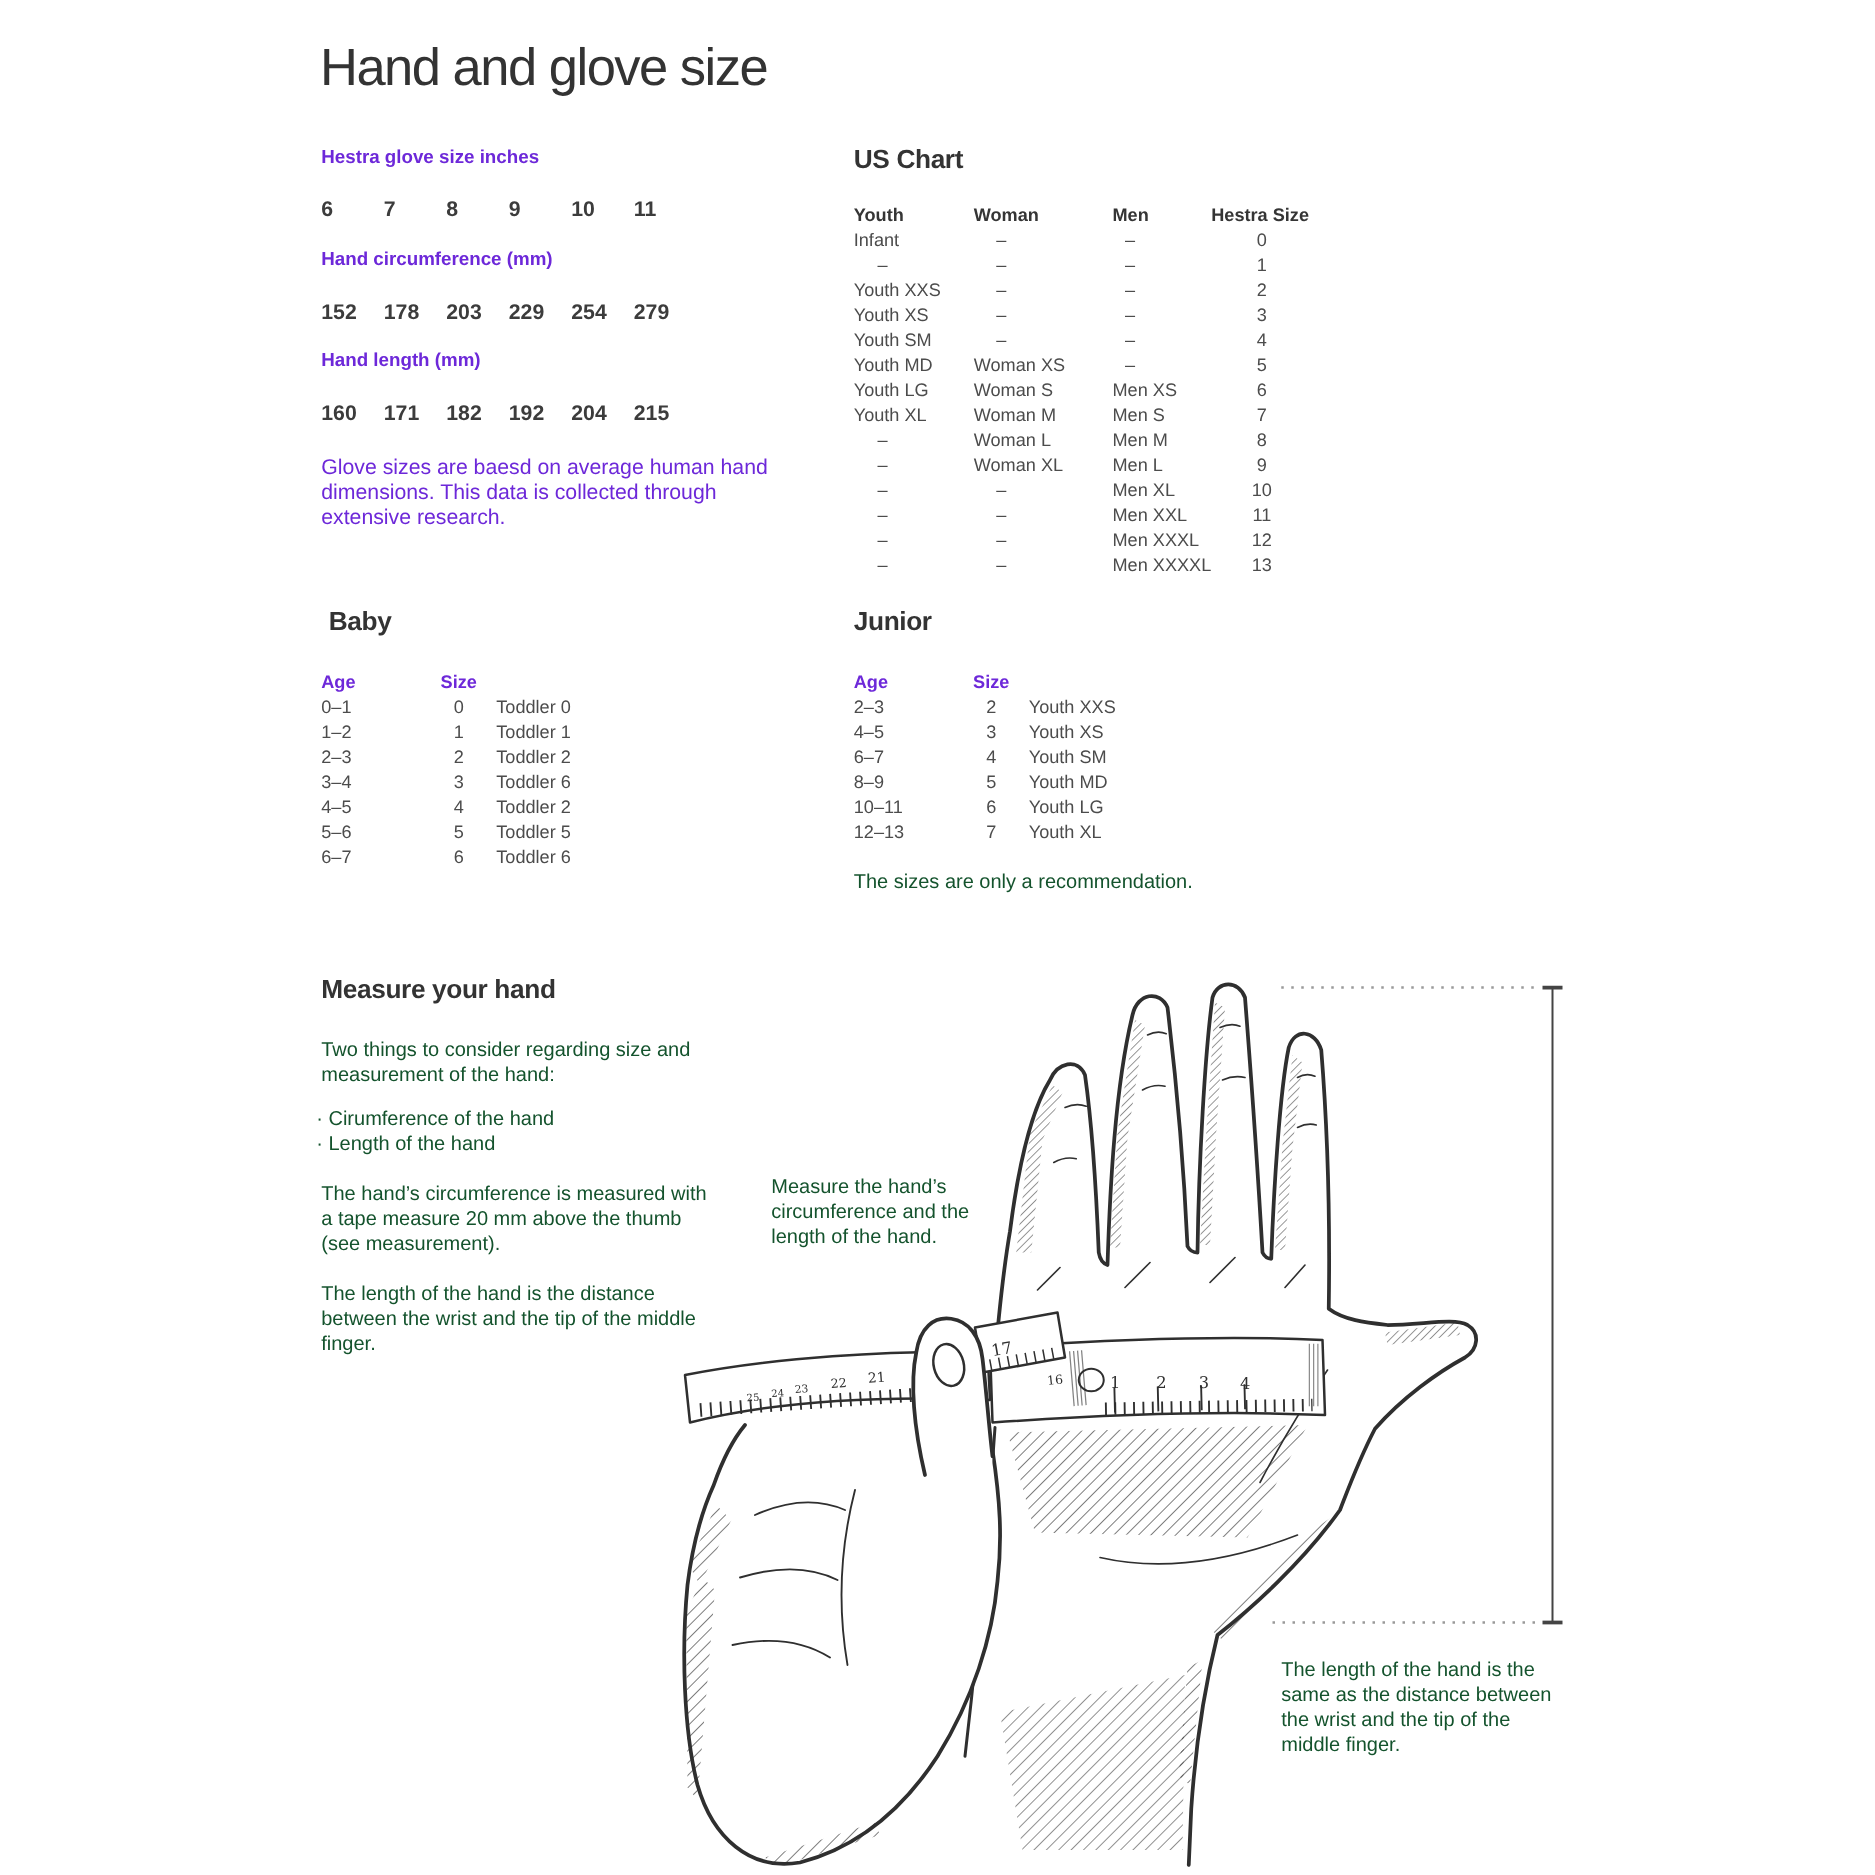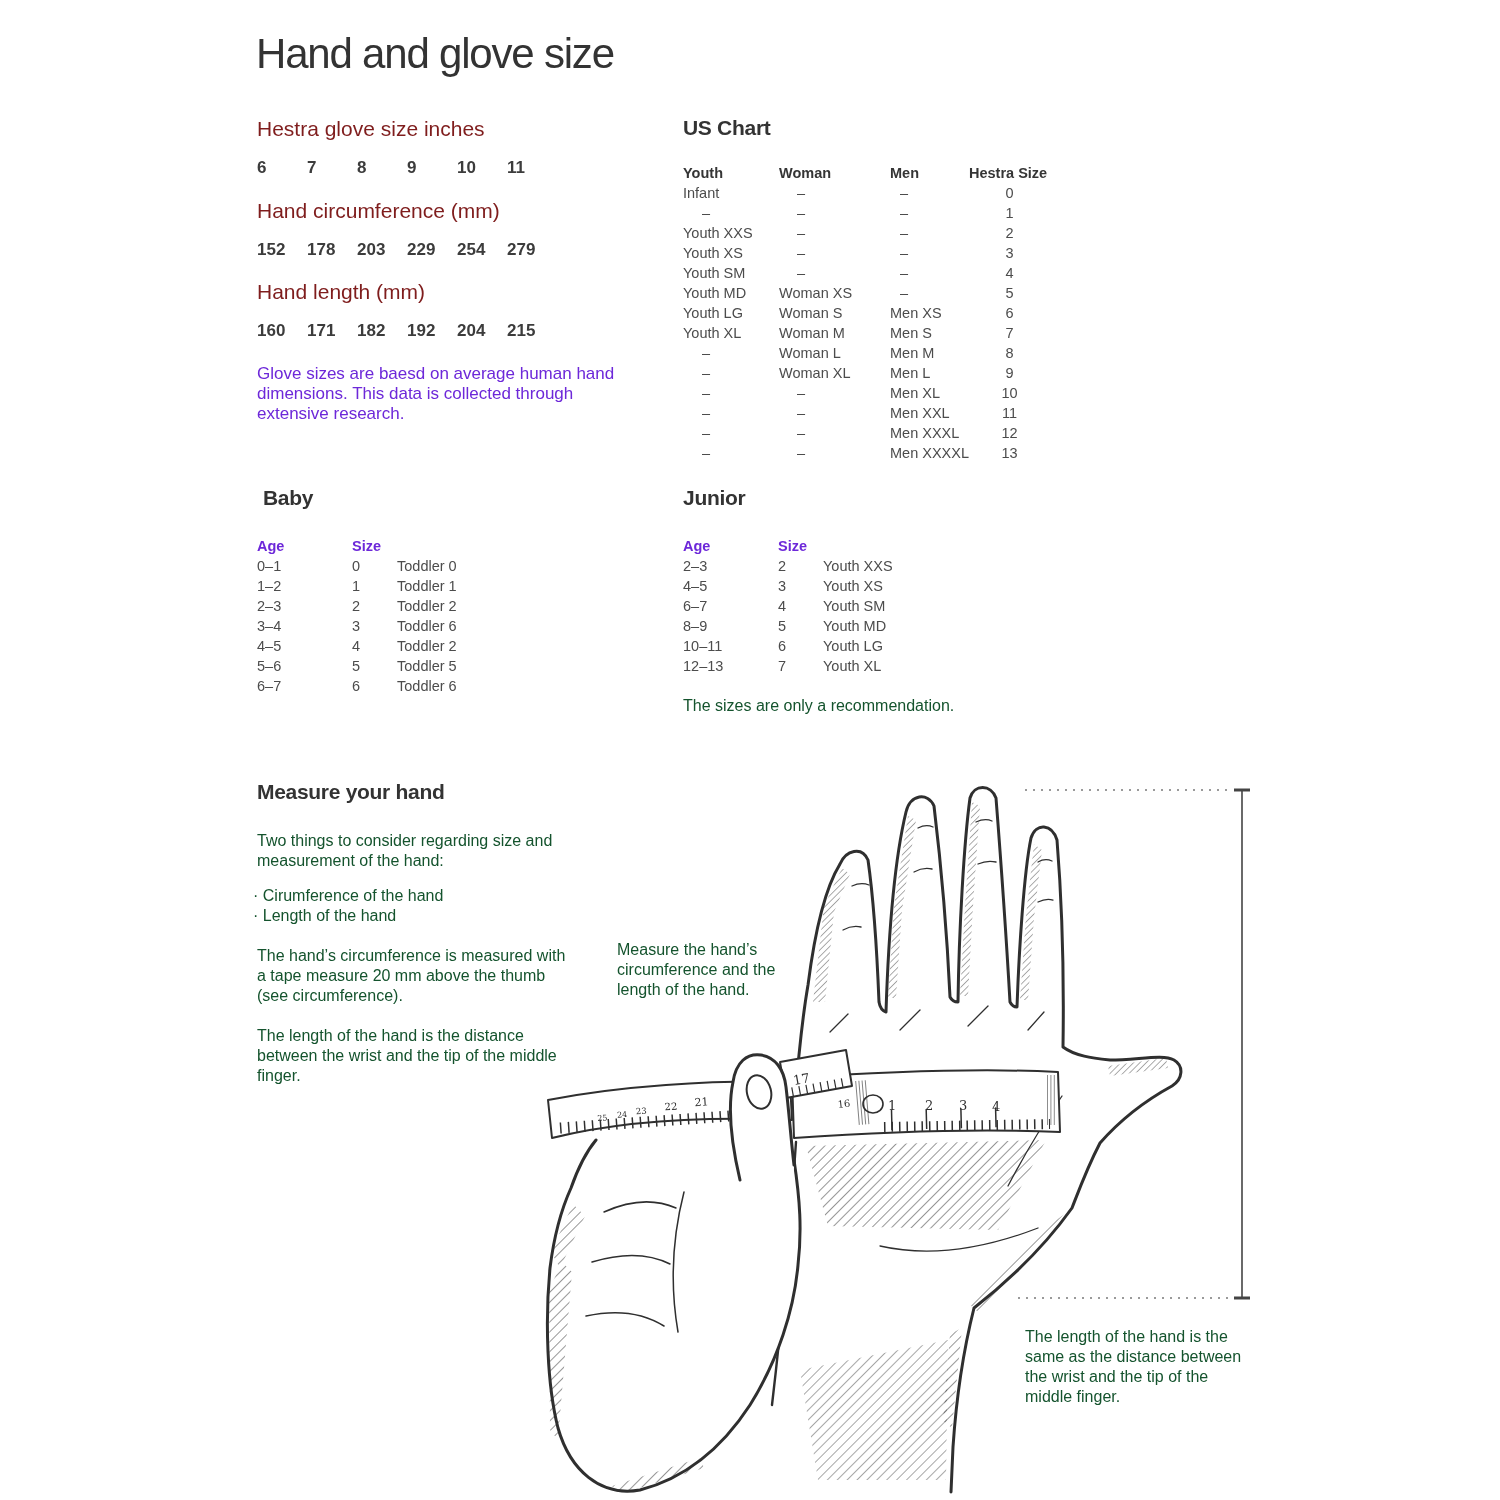--- a/index.html
+++ b/index.html
@@ -2,36 +2,36 @@
 <html><head>
 <meta charset="utf-8">
 <style>
   *{margin:0;padding:0;box-sizing:border-box}
   html,body{background:#fff}
   body{position:relative;width:1500px;height:1500px;overflow:hidden;
        font-family:"Liberation Sans",sans-serif;color:#4c4c4c}
   .title{position:absolute;left:256px;top:30px;font-size:42px;font-weight:400;
          letter-spacing:-1.2px;color:#333}
   .sec-h{position:absolute;font-size:21px;font-weight:700;color:#333;letter-spacing:-.3px}
-  .lbl{position:absolute;left:257px;font-size:21px;font-weight:400;color:#7f1d1d}
+  .lbl{position:absolute;left:257px;font-size:15px;font-weight:700;color:#6d28d9}
   .num-row{position:absolute;left:257px;display:flex;font-size:17px;font-weight:700;color:#3c3c3c}
   .num-row span{display:inline-block;width:50px}
   .note{position:absolute;font-size:17px;line-height:20px;color:#6d28d9}
   .us-t{position:absolute;left:683px;top:163px;font-size:14.5px;color:#4c4c4c}
   .us-t .r{display:flex;line-height:20px}
   .us-t .hdr{font-weight:700;color:#353535}
   .us-t span{display:inline-block}
   .c1{width:96px}.c2{width:111px}.c3{width:79px}.c4{width:81px;text-align:center}
   .hdr .c4{text-align:left}
   .c1.dash{padding-left:19px}.c2.dash{padding-left:18px}.c3.dash{padding-left:10px}
   .mini-t{position:absolute;font-size:14.5px;color:#4c4c4c}
   .mini-t .r{display:flex;line-height:20px}
   .mini-t .hdr{font-weight:700;color:#6d28d9}
   .b1{display:inline-block;width:95px}
-  .b2{display:inline-block;width:30px;text-align:left}
+  .b2{display:inline-block;width:30px;text-align:center}
   .b3{display:inline-block;padding-left:15px}
   .para{position:absolute;font-size:16px;line-height:20px;color:#14532d}
   svg text{font-family:"DejaVu Serif","Liberation Serif",serif;fill:#2f2f2f}
 </style>
 </head>
 <body>
 
 <div>
 
   <div class="title">Hand and glove size</div>
@@ -250,21 +250,21 @@
     <div>Two things to consider regarding size and</div>
     <div>measurement of the hand:</div>
   </div>
   <div class="para" style="left:253px;top:886px">
     <div>· Cirumference of the hand</div>
     <div>· Length of the hand</div>
   </div>
   <div class="para" style="left:257px;top:946px">
     <div>The hand’s circumference is measured with</div>
     <div>a tape measure 20 mm above the thumb</div>
-    <div>(see circumference).</div>
+    <div>(see measurement).</div>
   </div>
   <div class="para" style="left:257px;top:1026px">
     <div>The length of the hand is the distance</div>
     <div>between the wrist and the tip of the middle</div>
     <div>finger.</div>
   </div>
 
   <svg style="position:absolute;left:520px;top:770px" width="740" height="730" viewBox="520 770 740 730">
     <defs>
       <pattern id="h7" width="7" height="7" patternUnits="userSpaceOnUse" patternTransform="rotate(45)">

